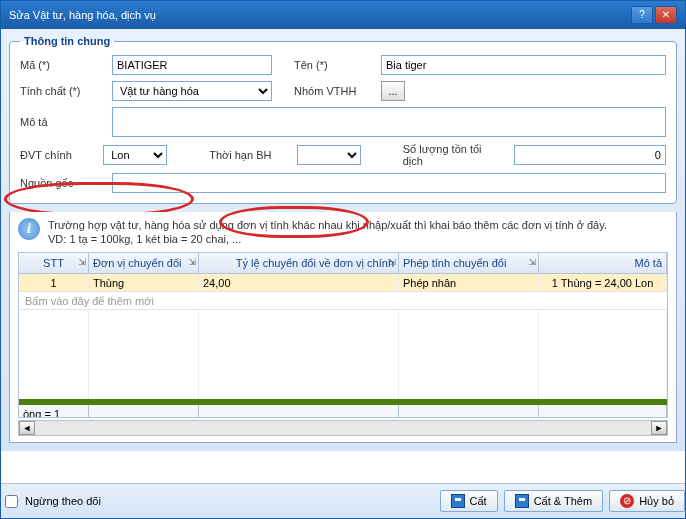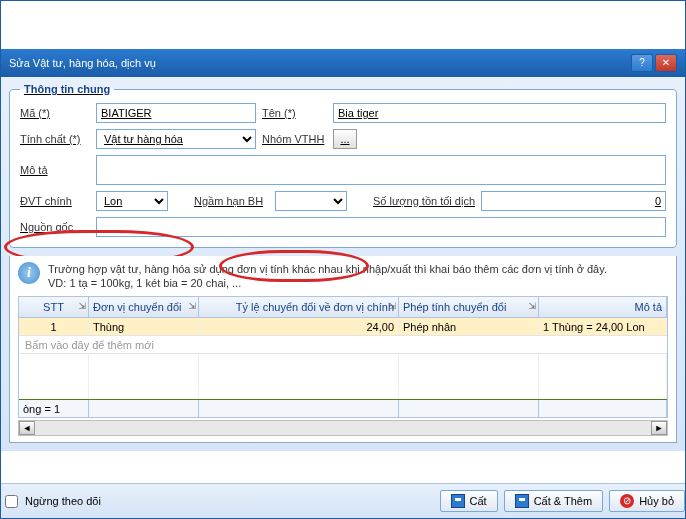--- a/index.html
+++ b/index.html
@@ -1,25 +1,25 @@
 <!DOCTYPE html>
 <html><head>
 <meta charset="utf-8">
 <style>
 * { box-sizing: border-box; font-family: Tahoma, Arial, sans-serif; font-size: 11px; }
 body { margin: 0; padding: 0; background: #fff; }
 .window { width: 686px; height: 519px; border: 1px solid #1a5ca8; background: #fff; display: flex; flex-direction: column; }
-.titlebar { height: 28px; background: linear-gradient(#2b7bd1, #1a5ca8); color: #fff; display: flex; align-items: center; padding: 0 8px; font-size: 12px; margin-top: 48px; }
+.titlebar { height: 28px; background: linear-gradient(#2b7bd1, #1a5ca8); color: #fff; display: flex; align-items: center; padding: 0 8px; font-size: 12px; }
 .titlebar .title { flex: 1; }
 .titlebar .ctrl { width: 22px; height: 18px; margin-left: 2px; background: linear-gradient(#5a9be0,#2b7bd1); border: 1px solid #1a5ca8; border-radius: 2px; text-align: center; line-height: 16px; cursor: pointer; font-size: 10px; }
 .titlebar .ctrl.close { background: linear-gradient(#e06a5a,#c0392b); }
 .content { flex: 1; padding: 6px 8px 8px 8px; background: linear-gradient(#e7f0fb, #d5e4f7); display: flex; flex-direction: column; overflow: hidden; }
-fieldset.group { border: 1px solid #7aa8d8; border-radius: 4px; padding: 8px 10px 10px 10px; background: #fff; margin: 0 0 8px 0; position: relative; text-decoration: underline; }
+fieldset.group { border: 1px solid #7aa8d8; border-radius: 4px; padding: 8px 10px 10px 10px; background: #fff; margin: 0 0 8px 0; position: relative; }
 fieldset.group legend { padding: 0 4px; color: #15428b; font-weight: bold; }
-.row { display: flex; align-items: center; margin-bottom: 6px; gap: 6px; }
+.row { display: flex; align-items: center; margin-bottom: 6px; gap: 22px; }
 .row label { color: #333; }
 .lab1 { width: 70px; }
 .lab2 { width: 65px; }
 input[type=text], select { border: 1px solid #7aa8d8; height: 20px; padding: 7px 4px; background: #fff; }
 select { padding: 0 3px; }
 .btn-more { width: 24px; height: 20px; background: linear-gradient(#fdfdfd,#e0e0e0); border: 1px solid #999; cursor: pointer; text-align: center; line-height: 16px; }
 .highlight-oval { position: absolute; border: 3px solid #d62828; border-radius: 50%/60%; pointer-events: none; }
 .tabs { display: flex; border-bottom: 1px solid #8fa8c7; }
 .tab { padding: 4px 14px; border: 1px solid #8fa8c7; border-bottom: none; margin-right: -1px; background: linear-gradient(#f8fbfe,#e4ecf7); cursor: pointer; border-radius: 3px 3px 0 0; }
 .tab.active { background: #fff; border-bottom: 1px solid #fff; margin-bottom: -1px; color: #000; }
@@ -36,21 +36,21 @@
 .c-dv { width: 110px; }
 .c-tl { width: 200px; text-align: right; }
 .c-pt { width: 140px; }
 .c-mt { flex: 1; text-align: right; padding-right: 8px; }
 .grid-row { display: flex; border-bottom: 1px solid #e4e4e4; height: 18px; align-items: center; }
 .grid-row .gc { border-right: 1px solid #eee; padding: 1px 4px; height: 100%; line-height: 16px; }
 .grid-row.sel { background: #fff0c5; }
 .grid-row.add { color: #999; }
 .grid-fill { flex: 1; display: flex; }
 .grid-fill .gc { border-right: 1px solid #eee; }
-.status { display: flex; border-top: 1px solid #4d7c0f; background: #f3f7fc; height: 18px; align-items: center; font-size: 10px; }
+.status { display: flex; border-top: 6px solid #4d7c0f; background: #f3f7fc; height: 18px; align-items: center; font-size: 10px; }
 .status .sc { border-right: 1px solid #b0c4de; padding: 0 4px; height: 100%; line-height: 18px; }
 .scroll-h { height: 16px; margin: 2px 8px 6px 8px; background: #e8e8e8; border: 1px solid #c0c0c0; position: relative; }
 .scroll-h .arr { position: absolute; top: 0; width: 16px; height: 14px; background: linear-gradient(#fdfdfd,#d0d0d0); border: 1px solid #999; text-align: center; line-height: 12px; font-size: 9px; cursor: pointer; }
 .scroll-h .arr.l { left: 0; } .scroll-h .arr.r { right: 0; }
 .footer { display: flex; align-items: center; padding: 6px 0; background: linear-gradient(#e7f0fb,#d5e4f7); border-top: 1px solid #b0c4de; margin-top: 32px; }
 .chk { display: flex; align-items: center; gap: 4px; }
 .spacer { flex: 1; }
 .btn { display: flex; align-items: center; gap: 5px; padding: 3px 10px; margin-left: 6px; background: linear-gradient(#fdfdfd,#e0e8f3); border: 1px solid #7aa8d8; border-radius: 2px; cursor: pointer; }
 .icon-sq { width: 14px; height: 14px; display: inline-block; }
 .tabs-wrap { flex: 1; display: flex; flex-direction: column; position: relative; }
@@ -88,21 +88,21 @@
       <div class="row">
         <label class="lab1">Mô tả</label>
         <input type="text" style="flex: 1 1 0%; height: 30px;" value="">
       </div>
 
       <div class="row">
         <label class="lab1">ĐVT chính</label>
         <select style="width:72px">
           <option>Lon</option>
         </select>
-        <label style="width:75px;margin-left:20px">Ngầm hạn BH</label>
+        <label style="width:75px;margin-left:20px">Thời hạn BH</label>
         <select style="width:72px">
           <option></option>
         </select>
         <label style="margin-left:20px">Số lượng tồn tối dịch</label>
         <input type="text" style="flex: 1 1 0%; text-align: right;" value="0">
       </div>
 
       <div class="row" style="margin-bottom:0">
         <label class="lab1">Nguồn gốc</label>
         <input type="text" style="flex: 1 1 0%;" value="">
@@ -127,23 +127,23 @@
           <div class="grid-head">
             <div class="gh c-stt"><span>STT</span><span class="pin">⇲</span></div>
             <div class="gh c-dv"><span>Đơn vị chuyển đổi</span><span class="pin">⇲</span></div>
             <div class="gh c-tl"><span>Tỷ lệ chuyển đổi về đơn vị chính</span><span class="pin">⇲</span></div>
             <div class="gh c-pt"><span>Phép tính chuyển đổi</span><span class="pin">⇲</span></div>
             <div class="gh c-mt"><span>Mô tả</span></div>
           </div>
           <div class="grid-row sel">
             <div class="gc c-stt" style="text-align:center">1</div>
             <div class="gc c-dv">Thùng</div>
-            <div class="gc c-tl" style="text-align:right">24,00</div>
+            <div class="gc c-tl" style="text-align:left">24,00</div>
             <div class="gc c-pt">Phép nhân</div>
-            <div class="gc c-mt" style="text-align:left">1 Thùng = 24,00 Lon</div>
+            <div class="gc c-mt" style="text-align:center">1 Thùng = 24,00 Lon</div>
           </div>
           <div class="grid-row add">
             <div class="gc" style="width:100%;border:none;padding-left:6px">Bấm vào đây để thêm mới</div>
           </div>
           <div class="grid-fill">
             <div class="gc c-stt"></div>
               <div class="gc c-dv"></div>
               <div class="gc c-tl"></div>
               <div class="gc c-pt"></div>
               <div class="gc c-mt"></div>

